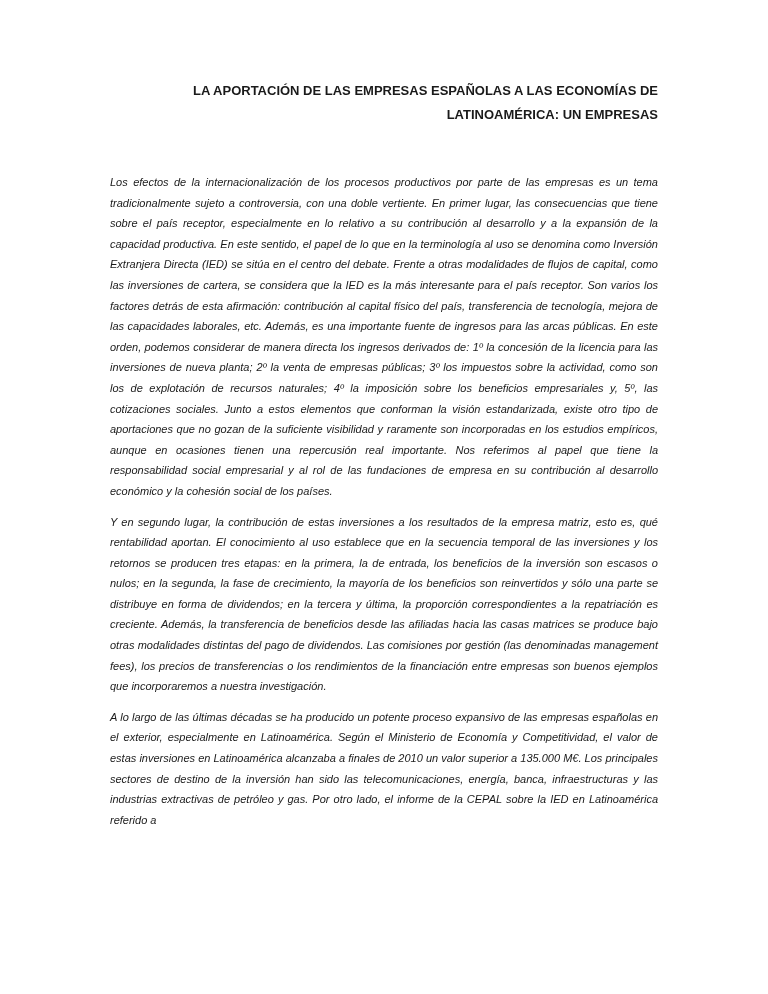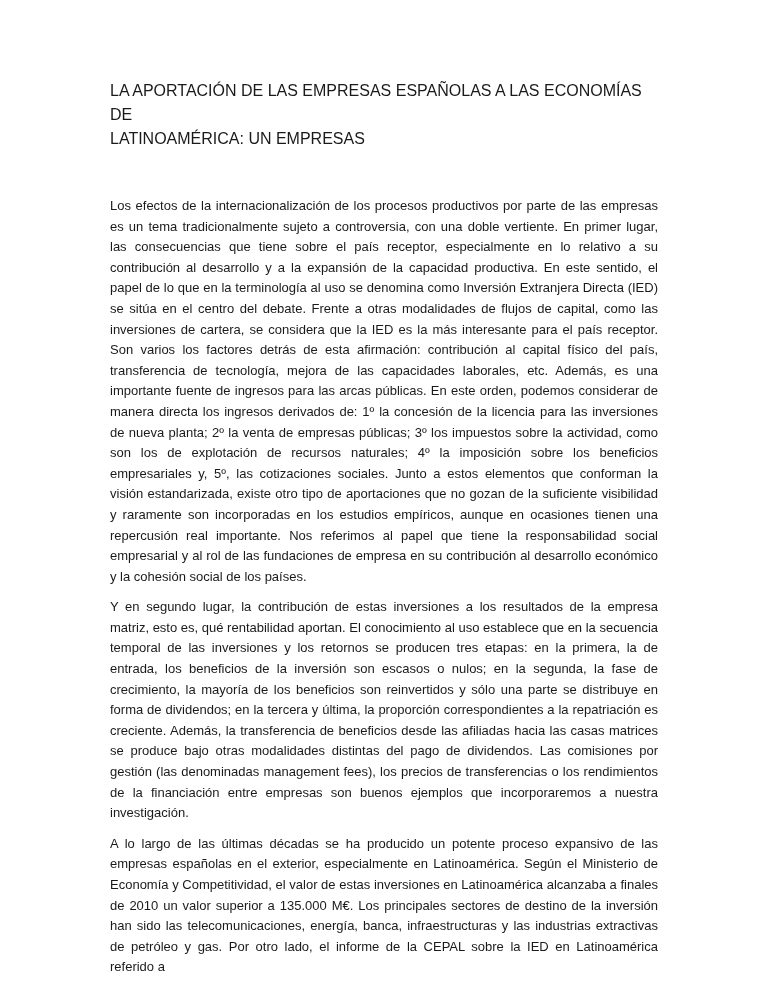--- a/index.html
+++ b/index.html
@@ -15,33 +15,34 @@
       font-family: "Liberation Sans", sans-serif;
       color: #1a1a1a;
     }
     .page {
       position: absolute;
       left: 110px;
       top: 79px;
       width: 548px;
     }
     .title {
-      text-align: left;
-      font-size: 16px;
+      text-align: right;
+      font-size: 13px;
       line-height: 24px;
       margin: 0 0 45px 0;
-      font-weight: normal;
+      font-weight: bold;
       letter-spacing: 0;
     }
     .title span { display: block; }
     .para {
-      font-size: 13px;
+      font-size: 11px;
       line-height: 20.6px;
       text-align: justify;
       margin: 8px 0 10px 0;
+      font-style: italic;
     }
   </style>
 </head>
 <body>
 
 <div class="page">
   <h1 class="title">
     <span>LA APORTACIÓN DE LAS EMPRESAS ESPAÑOLAS A LAS ECONOMÍAS DE</span>
     <span>LATINOAMÉRICA: UN EMPRESAS</span>
   </h1>

